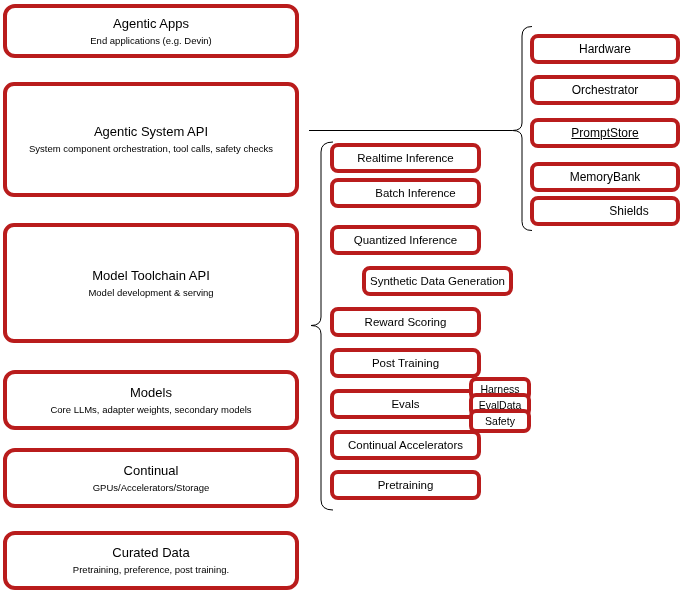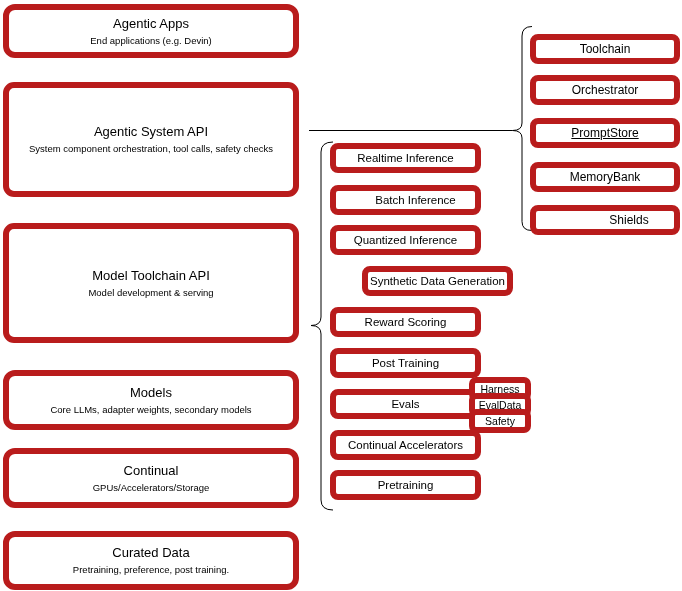--- a/index.html
+++ b/index.html
@@ -8,21 +8,21 @@
     width: 682px;
     height: 591px;
     background: #ffffff;
     font-family: "Liberation Sans", "DejaVu Sans", sans-serif;
     color: #000000;
     overflow: hidden;
   }
   .box {
     position: absolute;
     box-sizing: border-box;
-    border: 6px solid #b91c1c;
+    border: 4px solid #b91c1c;
     background: #ffffff;
     display: flex;
     flex-direction: column;
     align-items: center;
     justify-content: center;
     text-align: left;
   }
   .lbox { left: 3px; width: 296px; }
   .r12 { border-radius: 12px; }
   .r27 { border-radius: 11px; }
@@ -82,32 +82,32 @@
     <div class="title">Continual</div>
     <div class="sub">GPUs/Accelerators/Storage</div>
   </div>
 
   <div class="box lbox r12" style="top:531px; height:59px;">
     <div class="title">Curated Data</div>
     <div class="sub">Pretraining, preference, post training.</div>
   </div>
 
   <div class="box mbox" style="top:143px;">Realtime Inference</div>
-  <div class="box mbox" style="top:185px;padding-left:20px;">Batch Inference</div>
+  <div class="box mbox" style="top:178px;padding-left:20px;">Batch Inference</div>
   <div class="box mbox" style="top:225px;">Quantized Inference</div>
   <div class="box mbox" style="top:266px;margin-left:32px;">Synthetic Data Generation</div>
   <div class="box mbox" style="top:307px;">Reward Scoring</div>
   <div class="box mbox" style="top:348px;">Post Training</div>
   <div class="box mbox" style="top:389px;">Evals</div>
   <div class="box mbox" style="top:430px;">Continual Accelerators</div>
   <div class="box mbox" style="top:470px;">Pretraining</div>
 
   <div class="box pill" style="top:377px;">Harness</div>
   <div class="box pill" style="top:393px;">EvalData</div>
   <div class="box pill" style="top:409px;">Safety</div>
 
-  <div class="box rbox" style="top:34px;">Toolchain</div>
+  <div class="box rbox" style="top:34px;">Hardware</div>
   <div class="box rbox" style="top:75px;">Orchestrator</div>
   <div class="box rbox" style="top:118px;text-decoration:underline;">PromptStore</div>
   <div class="box rbox" style="top:162px;">MemoryBank</div>
-  <div class="box rbox" style="top:205px;padding-left:48px;">Shields</div>
+  <div class="box rbox" style="top:196px;padding-left:48px;">Shields</div>
 
 </div>
 
 </body></html>

